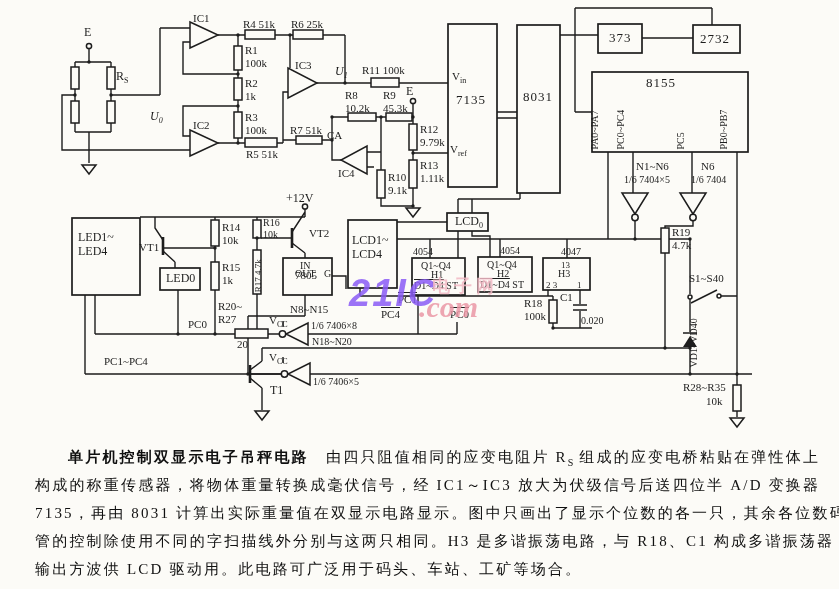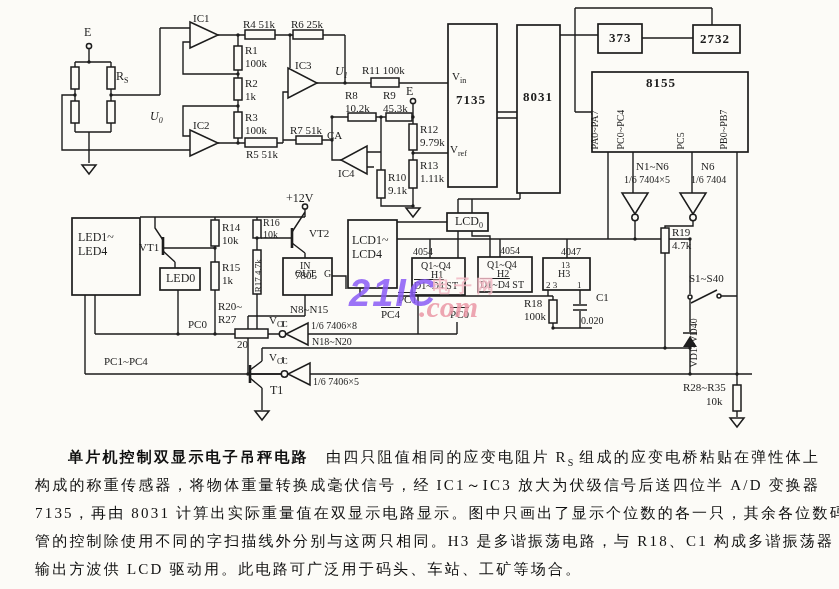--- a/index.html
+++ b/index.html
@@ -1,21 +1,21 @@
 <!DOCTYPE html>
 <html><head>
 <meta charset="utf-8">
 <style>
   html,body{margin:0;padding:0;background:#fcfbf7;}
   #stage{position:relative;width:839px;height:589px;background:#fcfbf7;overflow:hidden;
          font-family:"Liberation Serif","DejaVu Serif",serif;color:#1d1d1d;}
   #art{position:absolute;left:0;top:0;}
   .lb{position:absolute;font:11px/1.15 "Liberation Serif","DejaVu Serif",serif;color:#1d1d1d;white-space:pre;z-index:3;}
   .lb sub{font-size:8px;}
-  .f9{font-size:9px;}.f10{font-size:10px;}.f12{font-size:12px;}.f13{font-size:13px;font-weight:bold;letter-spacing:1px;}
+  .f9{font-size:9px;}.f10{font-size:10px;}.f12{font-size:12px;}.f13{font-size:13px;font-weight:normal;letter-spacing:1px;}
   .ov{text-decoration:overline;}
   .vlab{transform:rotate(-90deg);transform-origin:left bottom;}
   .wm{position:absolute;z-index:5;opacity:.85;font-family:"Liberation Sans","DejaVu Sans",sans-serif;white-space:pre;}
   .wm-brand{left:349px;top:272px;font-size:38px;font-weight:bold;letter-spacing:2px;color:#8b5cf6;font-style:italic;}
   .wm-site{left:432px;top:274px;font-size:18px;font-weight:bold;letter-spacing:4px;color:#f2bac5;}
   .wm-com{left:419px;top:290px;font-size:30px;font-weight:bold;font-style:italic;color:#eb98a6;font-family:"Liberation Serif",serif;}
   .cap-line{position:absolute;font-size:15px;letter-spacing:2.2px;white-space:nowrap;color:#101010;z-index:3;}
   .cap-line b{letter-spacing:2.2px;}
   .cap-line sub{font-size:10px;letter-spacing:0;}
 </style>
@@ -263,21 +263,21 @@
   <span class="lb f10" style="left:487px;top:259px">Q1~Q4</span>
   <span class="lb f10" style="left:497px;top:268px">H2</span>
   <span class="lb f10" style="left:480px;top:279px"><span class="ov">D1~D4</span> <span>ST</span></span>
   <span class="lb f10" style="left:561px;top:246px">4047</span>
   <span class="lb f9" style="left:561px;top:260px">13</span>
   <span class="lb f10" style="left:558px;top:268px">H3</span>
   <span class="lb f9" style="left:546px;top:280px">2 3</span>
   <span class="lb f9" style="left:577px;top:280px">1</span>
   <span class="lb" style="left:524px;top:297px">R18
 100k</span>
-  <span class="lb" style="left:596px;top:291px">C1</span>
+  <span class="lb" style="left:560px;top:291px">C1</span>
   <span class="lb f10" style="left:581px;top:315px">0.020</span>
   <span class="lb ov" style="left:398px;top:293px">PC1</span>
   <span class="lb ov" style="left:381px;top:308px">PC4</span>
   <span class="lb ov" style="left:450px;top:308px">PC0</span>
 
   <span class="wm wm-brand">21IC</span>
   <span class="wm wm-site">电子网</span>
   <span class="wm wm-com">.com</span>
 
   <div>

